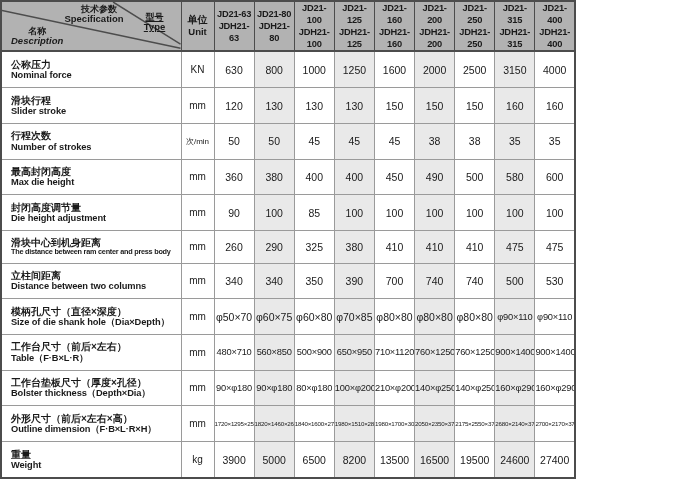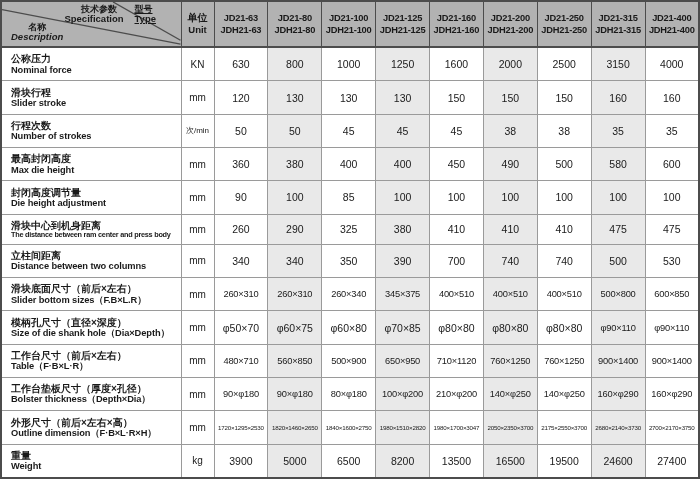--- a/index.html
+++ b/index.html
@@ -10,41 +10,41 @@
     --text:#1a1a1a;
   }
   *{box-sizing:border-box;}
   html,body{margin:0;padding:0;background:#ffffff;}
   body{
     width:700px;height:479px;overflow:hidden;
     font-family:"Liberation Sans","DejaVu Sans",sans-serif;
     color:var(--text);
   }
   table{
-    width:700px;height:479px;
+    width:576px;height:479px;
     border-collapse:collapse;table-layout:fixed;
     border:2px solid var(--frame);
     background:#fff;
   }
   thead tr{height:46px;}
   th,td{border:1px solid var(--grid);padding:0;overflow:hidden;}
   thead th{
     background:var(--header-bg);
     border:1px solid var(--frame);
     border-bottom:2px solid var(--frame);
     font-weight:bold;
   }
   
   th.corner{position:relative;padding:0;}
   th.corner svg{position:absolute;left:0;top:0;width:100%;height:100%;}
   th.corner svg line{stroke:var(--frame);stroke-width:1.4;}
   .c-spec{position:absolute;top:2px;left:42px;width:100px;text-align:center;line-height:1.15;}
   .c-spec .zh{font-size:9px;padding-left:10px;}
   .c-spec .en{font-size:9.5px;}
-  .c-type{position:absolute;top:2px;right:6px;width:40px;text-align:left;line-height:1.15;text-decoration:underline;}
+  .c-type{position:absolute;top:10px;right:6px;width:40px;text-align:center;line-height:1.15;text-decoration:underline;}
   .c-type .zh{font-size:9px;}
   .c-type .en{font-size:9.5px;}
   .c-name{position:absolute;bottom:3px;left:9px;text-align:center;line-height:1.15;}
   .c-name .zh{font-size:9px;}
   .c-name .en{font-size:9.5px;font-style:italic;}
   .unit-h{font-size:9.5px;line-height:1.25;text-align:center;}
   .unit-h .zh{font-size:10px;}
   .model-h{font-size:9.3px;line-height:1.3;text-align:center;letter-spacing:-0.2px;}
   
   td.label-cell{
@@ -249,36 +249,20 @@
         <td class="val-cell">350</td>
         <td class="val-cell stripe">390</td>
         <td class="val-cell">700</td>
         <td class="val-cell stripe">740</td>
         <td class="val-cell">740</td>
         <td class="val-cell stripe">500</td>
         <td class="val-cell">530</td>
       </tr>
       <tr>
         <td class="label-cell">
-          <div class="zh">滑块底面尺寸（前后×左右）</div>
-          <div class="en">Slider bottom sizes（F.B×L.R）</div>
-        </td>
-        <td class="unit-cell">mm</td>
-        <td class="val-cell val-mid">260×310</td>
-        <td class="val-cell stripe val-mid">260×310</td>
-        <td class="val-cell val-mid">260×340</td>
-        <td class="val-cell stripe val-mid">345×375</td>
-        <td class="val-cell val-mid">400×510</td>
-        <td class="val-cell stripe val-mid">400×510</td>
-        <td class="val-cell val-mid">400×510</td>
-        <td class="val-cell stripe val-mid">500×800</td>
-        <td class="val-cell val-mid">600×850</td>
-      </tr>
-      <tr>
-        <td class="label-cell">
           <div class="zh">模柄孔尺寸（直径×深度）</div>
           <div class="en">Size of die shank hole（Dia×Depth）</div>
         </td>
         <td class="unit-cell">mm</td>
         <td class="val-cell">φ50×70</td>
         <td class="val-cell stripe">φ60×75</td>
         <td class="val-cell">φ60×80</td>
         <td class="val-cell stripe">φ70×85</td>
         <td class="val-cell">φ80×80</td>
         <td class="val-cell stripe">φ80×80</td>

